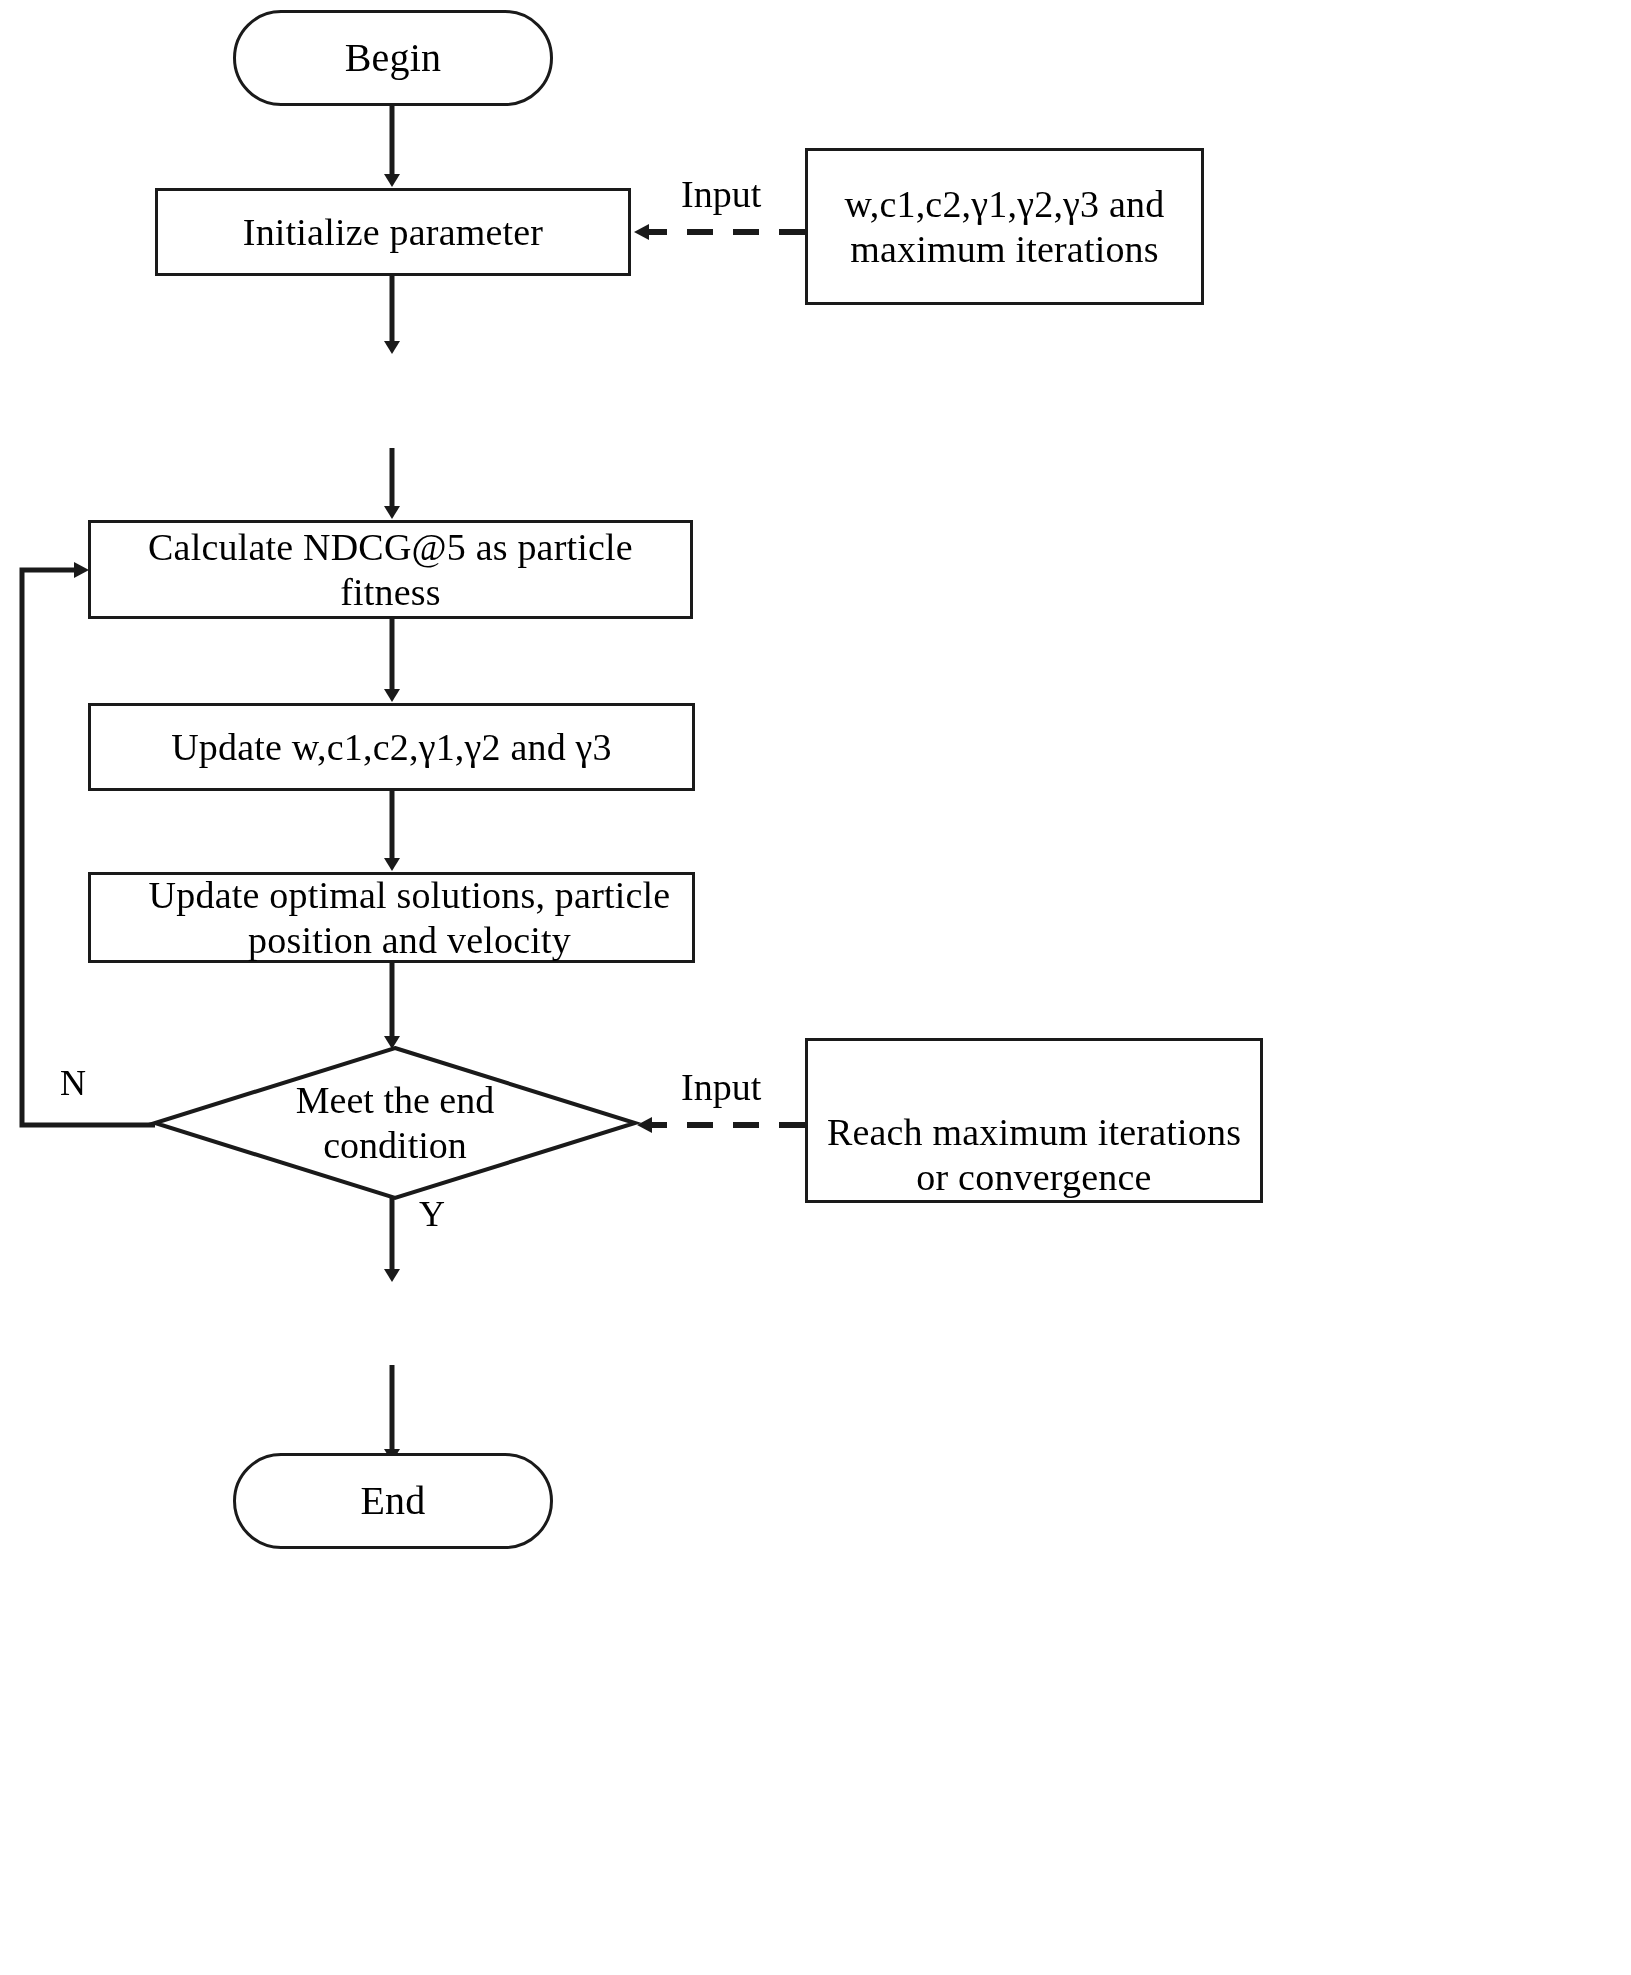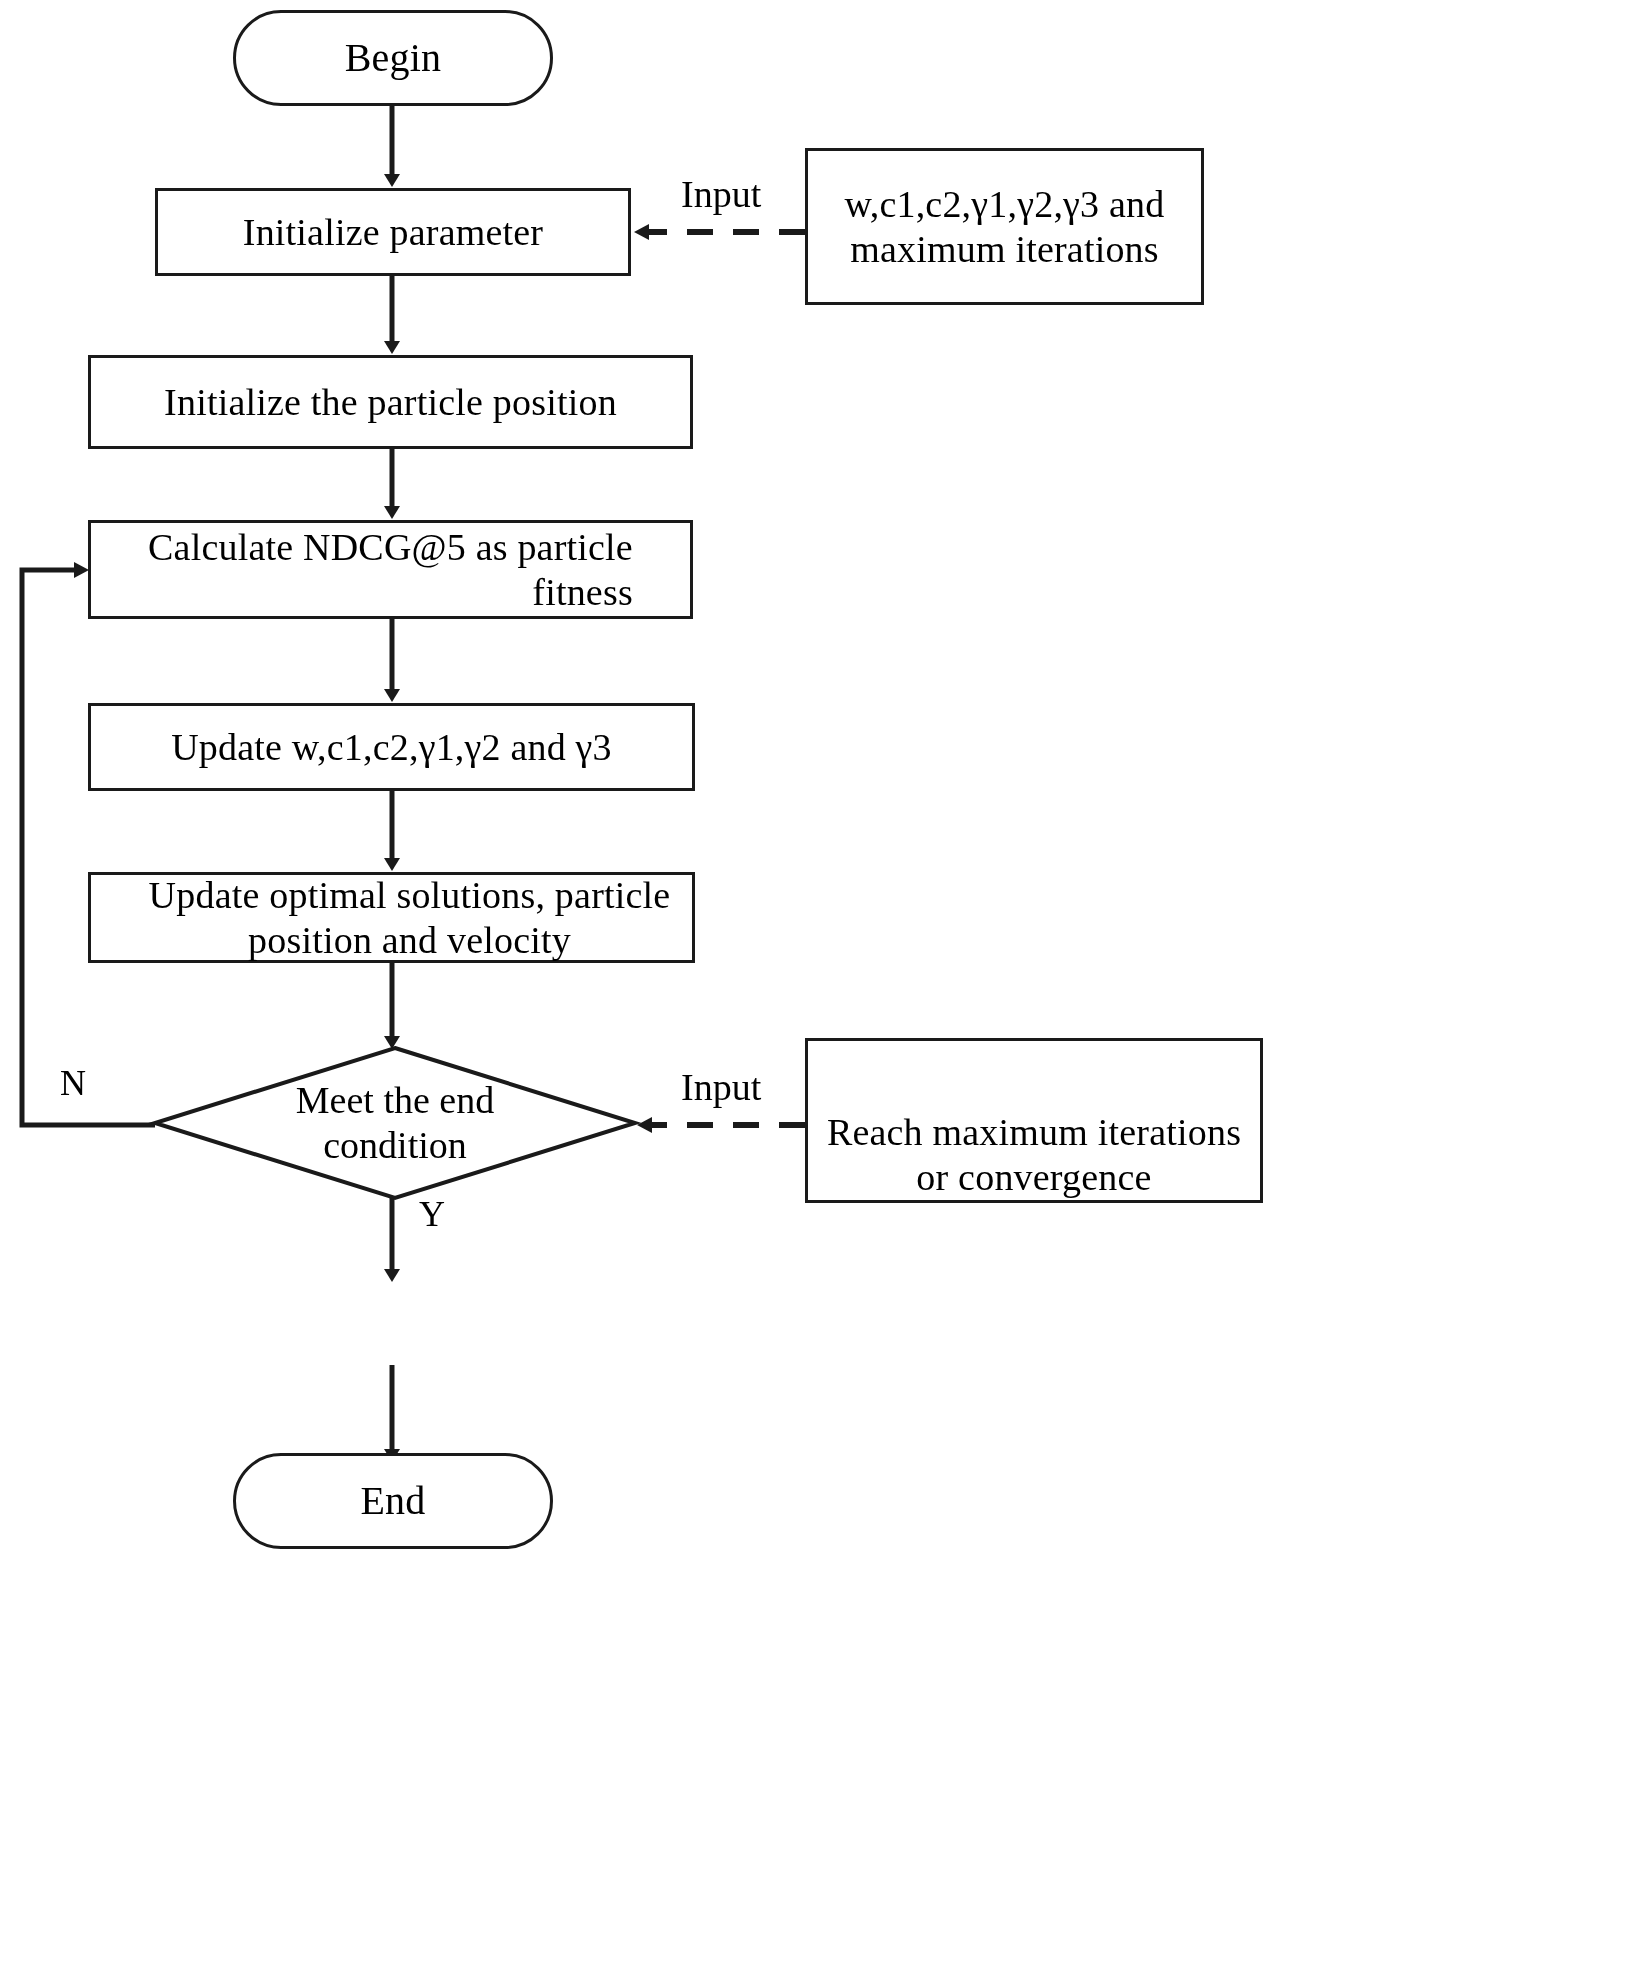--- a/index.html
+++ b/index.html
@@ -122,25 +122,22 @@
 
   <div class="node f38" style="left:155px; top:188px; width:476px; height:88px;">
     <span class="node-text">Initialize parameter</span>
   </div>
 
   <div class="node f38" style="left:805px; top:148px; width:399px; height:157px;">
     <span class="node-text">w,c1,c2,γ1,γ2,γ3 and
 maximum iterations</span>
   </div>
 
-  <div class="node f38" style="left:88px; top:355px; width:605px; height:94px;">
-    <span class="node-text">Initialize the particle position</span>
-  </div>
 
-  <div class="node f38" style="left:88px; top:520px; width:605px; height:99px;text-align:right;">
+  <div class="node f38" style="left:88px; top:520px; width:605px; height:99px;">
     <span class="node-text">Calculate NDCG@5 as particle
 fitness</span>
   </div>
 
   <div class="node f38" style="left:88px; top:703px; width:607px; height:88px;">
     <span class="node-text">Update w,c1,c2,γ1,γ2 and γ3</span>
   </div>
 
   <div class="node f38" style="left:88px; top:872px; width:607px; height:91px;padding-left:36px;">
     <span class="node-text">Update optimal solutions, particle

